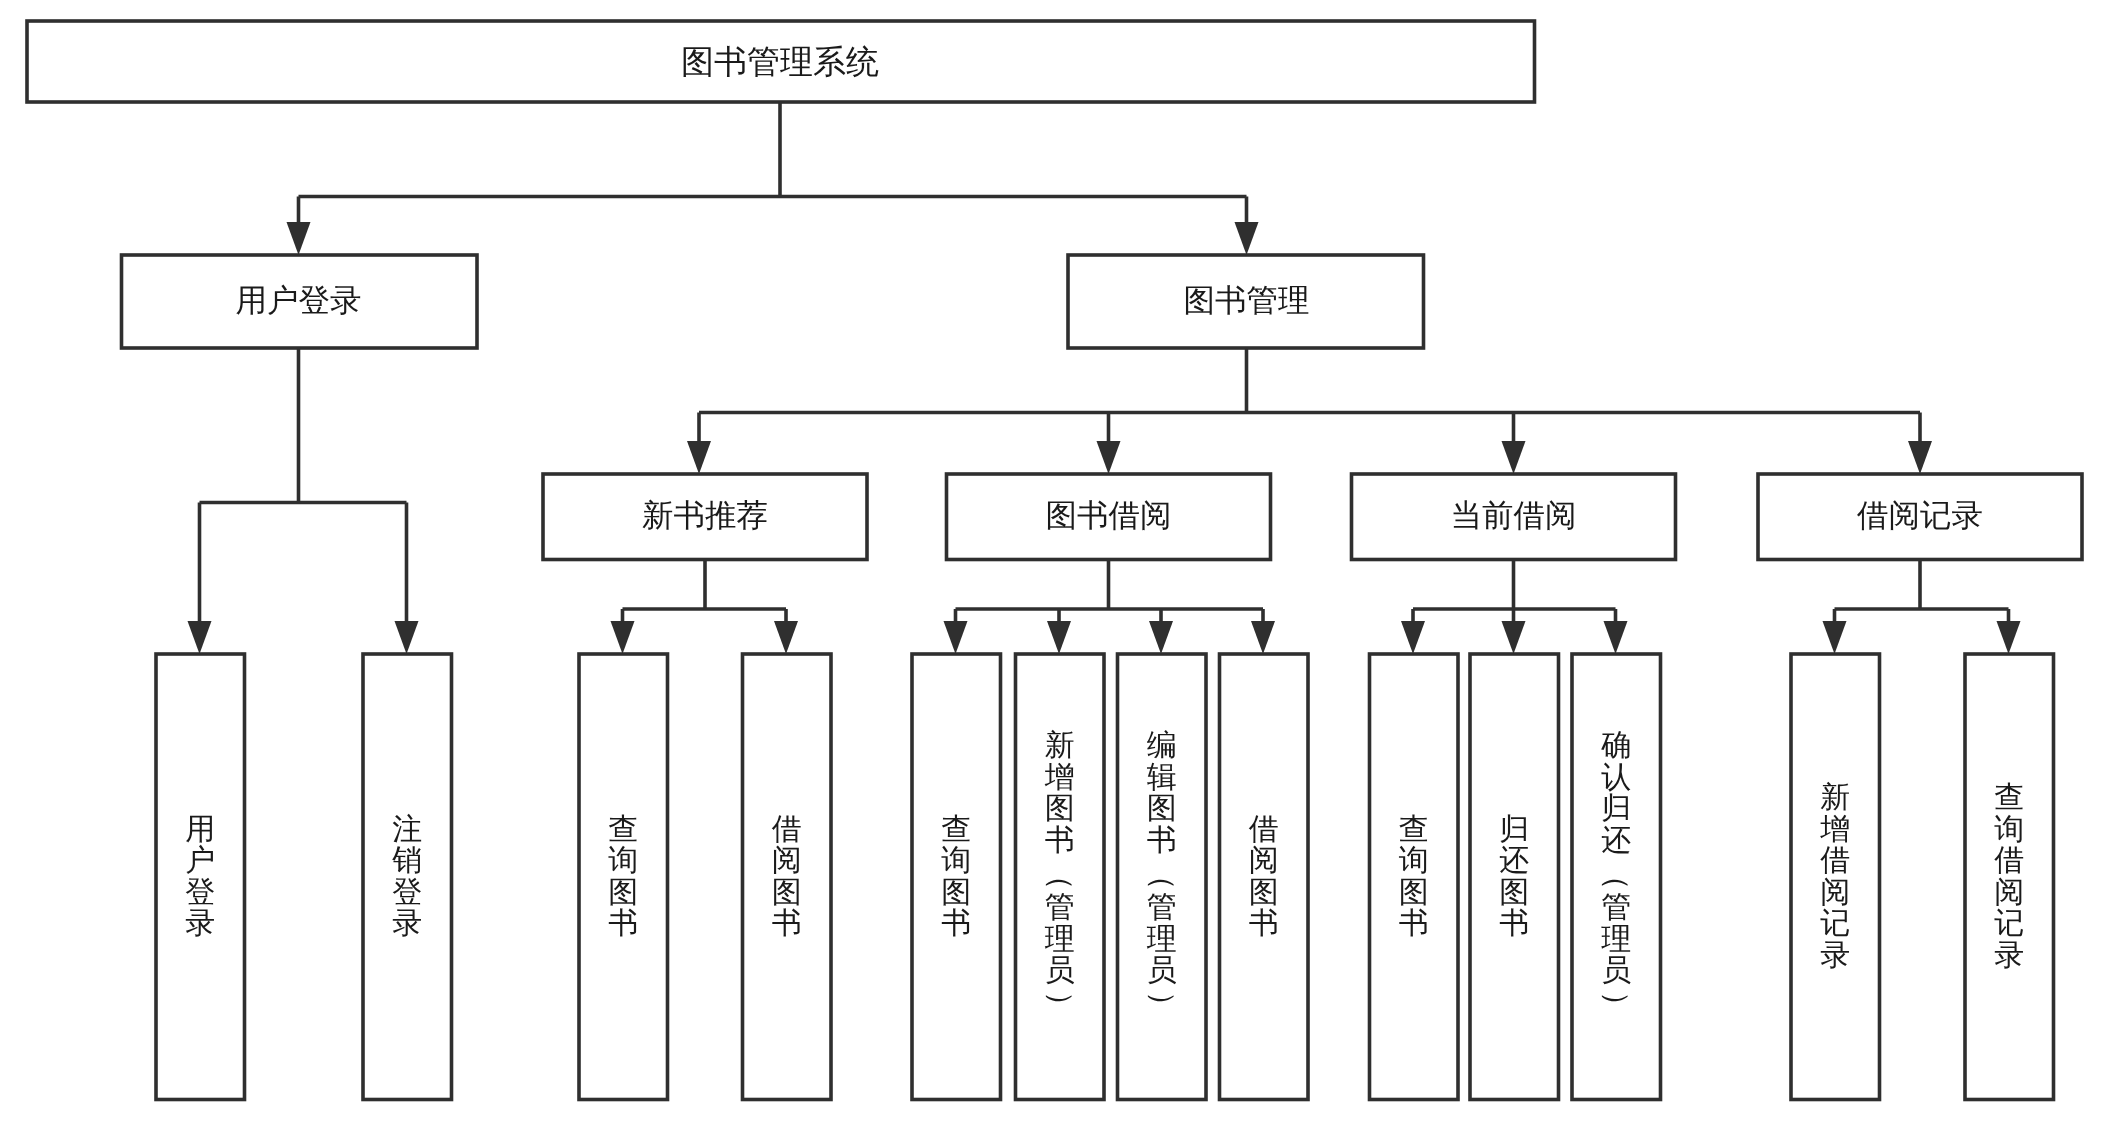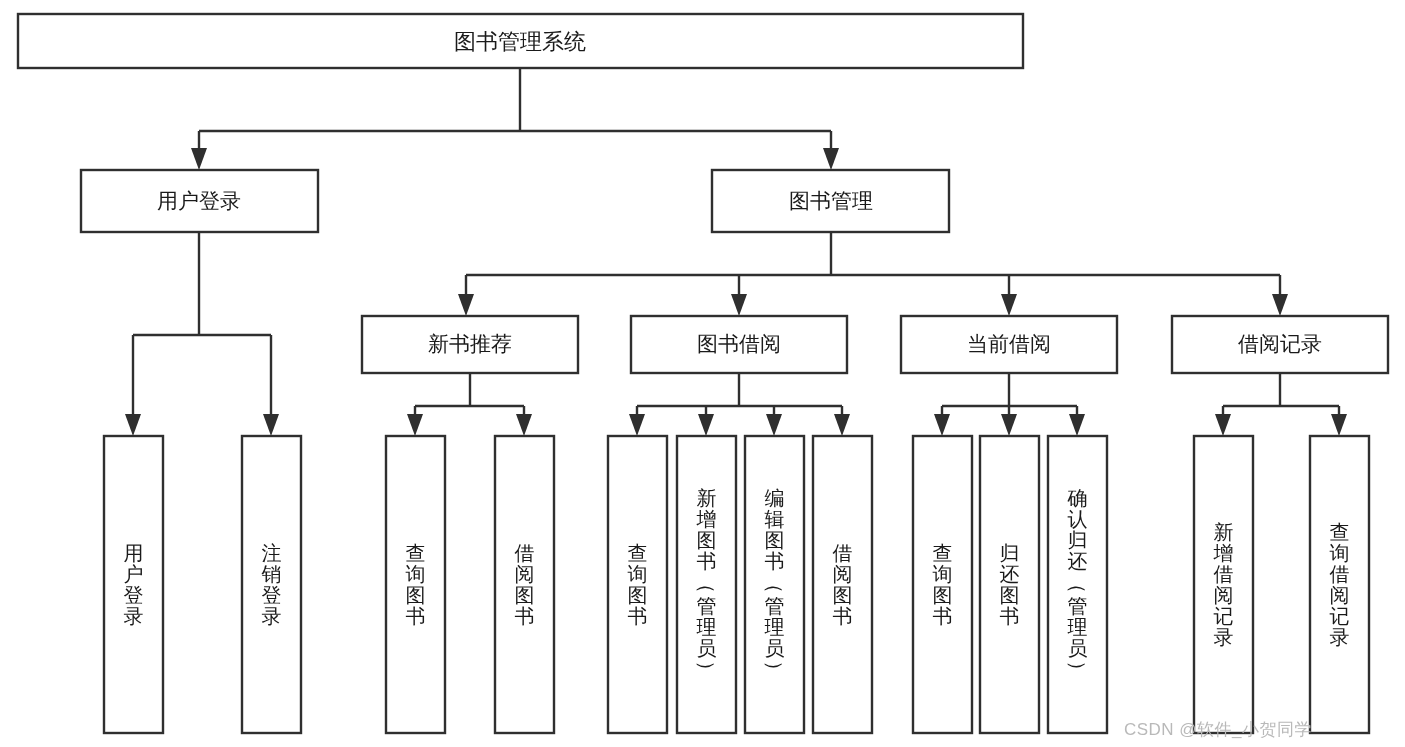--- a/index.html
+++ b/index.html
@@ -232,14 +232,13 @@
   <div class="vlabel" style="left:608px;  top:436px; width:59px; height:297px;"><div style="position: absolute; left: 0px; right: 0px; top: 50%; transform: translateY(-50%);"><div style="height: 21px; line-height: 21px;">查</div><div style="height: 21px; line-height: 21px;">询</div><div style="height: 21px; line-height: 21px;">图</div><div style="height: 21px; line-height: 21px;">书</div></div></div>
   <div class="vlabel" style="left:677px;  top:436px; width:59px; height:297px;"><div style="position: absolute; left: 0px; right: 0px; top: 50%; transform: translateY(-50%);"><div style="height: 21px; line-height: 21px;">新</div><div style="height: 21px; line-height: 21px;">增</div><div style="height: 21px; line-height: 21px;">图</div><div style="height: 21px; line-height: 21px;">书</div><div style="height: 24px; line-height: 24px; display: block; transform: rotate(90deg);">（</div><div style="height: 21px; line-height: 21px;">管</div><div style="height: 21px; line-height: 21px;">理</div><div style="height: 21px; line-height: 21px;">员</div><div style="height: 24px; line-height: 24px; display: block; transform: rotate(90deg);">）</div></div></div>
   <div class="vlabel" style="left:745px;  top:436px; width:59px; height:297px;"><div style="position: absolute; left: 0px; right: 0px; top: 50%; transform: translateY(-50%);"><div style="height: 21px; line-height: 21px;">编</div><div style="height: 21px; line-height: 21px;">辑</div><div style="height: 21px; line-height: 21px;">图</div><div style="height: 21px; line-height: 21px;">书</div><div style="height: 24px; line-height: 24px; display: block; transform: rotate(90deg);">（</div><div style="height: 21px; line-height: 21px;">管</div><div style="height: 21px; line-height: 21px;">理</div><div style="height: 21px; line-height: 21px;">员</div><div style="height: 24px; line-height: 24px; display: block; transform: rotate(90deg);">）</div></div></div>
   <div class="vlabel" style="left:813px;  top:436px; width:59px; height:297px;"><div style="position: absolute; left: 0px; right: 0px; top: 50%; transform: translateY(-50%);"><div style="height: 21px; line-height: 21px;">借</div><div style="height: 21px; line-height: 21px;">阅</div><div style="height: 21px; line-height: 21px;">图</div><div style="height: 21px; line-height: 21px;">书</div></div></div>
   <div class="vlabel" style="left:913px;  top:436px; width:59px; height:297px;"><div style="position: absolute; left: 0px; right: 0px; top: 50%; transform: translateY(-50%);"><div style="height: 21px; line-height: 21px;">查</div><div style="height: 21px; line-height: 21px;">询</div><div style="height: 21px; line-height: 21px;">图</div><div style="height: 21px; line-height: 21px;">书</div></div></div>
   <div class="vlabel" style="left:980px;  top:436px; width:59px; height:297px;"><div style="position: absolute; left: 0px; right: 0px; top: 50%; transform: translateY(-50%);"><div style="height: 21px; line-height: 21px;">归</div><div style="height: 21px; line-height: 21px;">还</div><div style="height: 21px; line-height: 21px;">图</div><div style="height: 21px; line-height: 21px;">书</div></div></div>
   <div class="vlabel" style="left:1048px; top:436px; width:59px; height:297px;"><div style="position: absolute; left: 0px; right: 0px; top: 50%; transform: translateY(-50%);"><div style="height: 21px; line-height: 21px;">确</div><div style="height: 21px; line-height: 21px;">认</div><div style="height: 21px; line-height: 21px;">归</div><div style="height: 21px; line-height: 21px;">还</div><div style="height: 24px; line-height: 24px; display: block; transform: rotate(90deg);">（</div><div style="height: 21px; line-height: 21px;">管</div><div style="height: 21px; line-height: 21px;">理</div><div style="height: 21px; line-height: 21px;">员</div><div style="height: 24px; line-height: 24px; display: block; transform: rotate(90deg);">）</div></div></div>
   <div class="vlabel" style="left:1194px; top:436px; width:59px; height:297px;"><div style="position: absolute; left: 0px; right: 0px; top: 50%; transform: translateY(-50%);"><div style="height: 21px; line-height: 21px;">新</div><div style="height: 21px; line-height: 21px;">增</div><div style="height: 21px; line-height: 21px;">借</div><div style="height: 21px; line-height: 21px;">阅</div><div style="height: 21px; line-height: 21px;">记</div><div style="height: 21px; line-height: 21px;">录</div></div></div>
   <div class="vlabel" style="left:1310px; top:436px; width:59px; height:297px;"><div style="position: absolute; left: 0px; right: 0px; top: 50%; transform: translateY(-50%);"><div style="height: 21px; line-height: 21px;">查</div><div style="height: 21px; line-height: 21px;">询</div><div style="height: 21px; line-height: 21px;">借</div><div style="height: 21px; line-height: 21px;">阅</div><div style="height: 21px; line-height: 21px;">记</div><div style="height: 21px; line-height: 21px;">录</div></div></div>
 
-  <div class="watermark">CSDN @软件_小贺同学</div>
 </div>
 
 </body></html>

